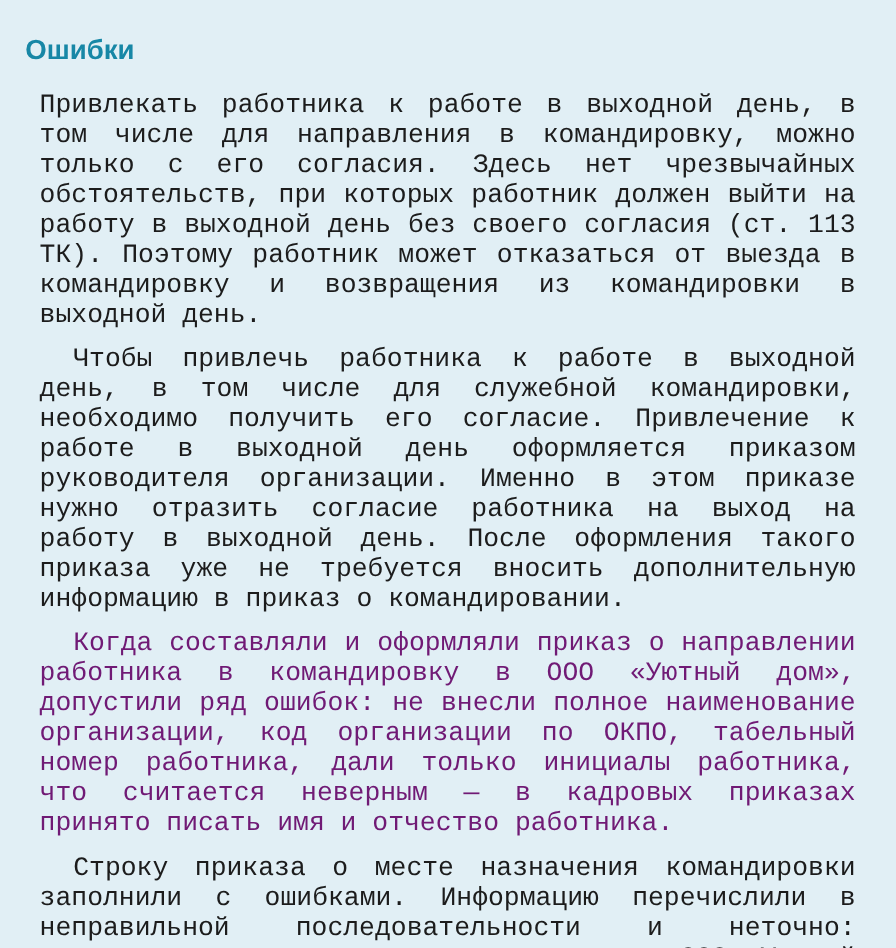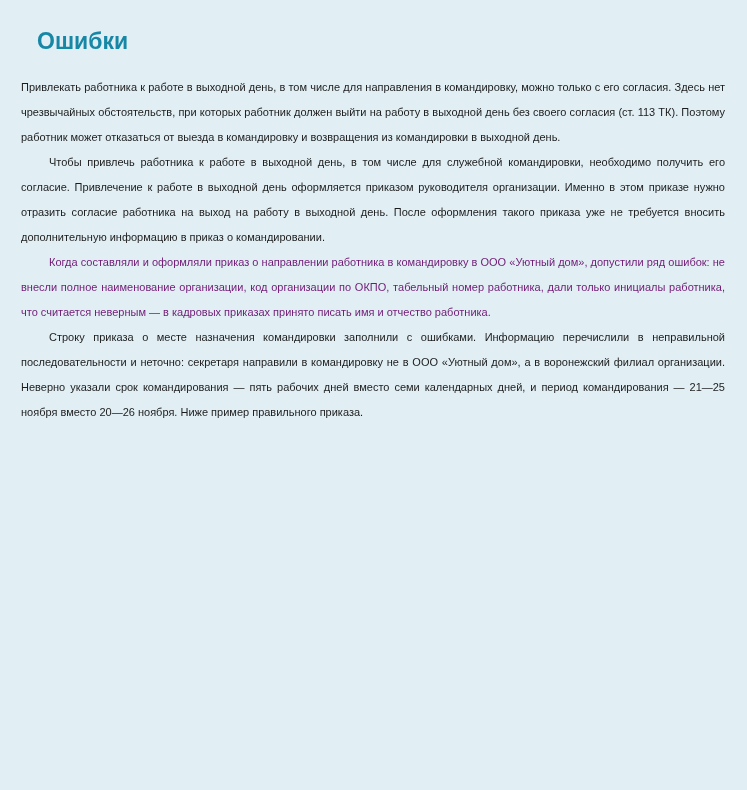--- a/index.html
+++ b/index.html
@@ -16,26 +16,26 @@
     box-sizing: border-box;
     width: 747px;
     height: 790px;
     padding: 28px 22px 0 21px;
   }
   .heading {
     font-family: "Liberation Sans", sans-serif;
     font-weight: bold;
     font-size: 23px;
     line-height: 26px;
-    margin: 0 0 21px 16px;
+    margin: 0 0 21px 0;
   }
   .body-text p {
-    margin: 0;
-    font-family: Liberation Sans, sans-serif;
-    font-size: 11px;
+    margin: 12px;
+    font-family: Liberation Mono, monospace;
+    font-size: 22px;
     line-height: 25px;
     color: #1c1c1c;
     text-align: justify;
   }
   .body-text p.indent {
     text-indent: 28px;
   }
 </style>
 </head>
 <body style="background: rgb(225, 239, 245);">

